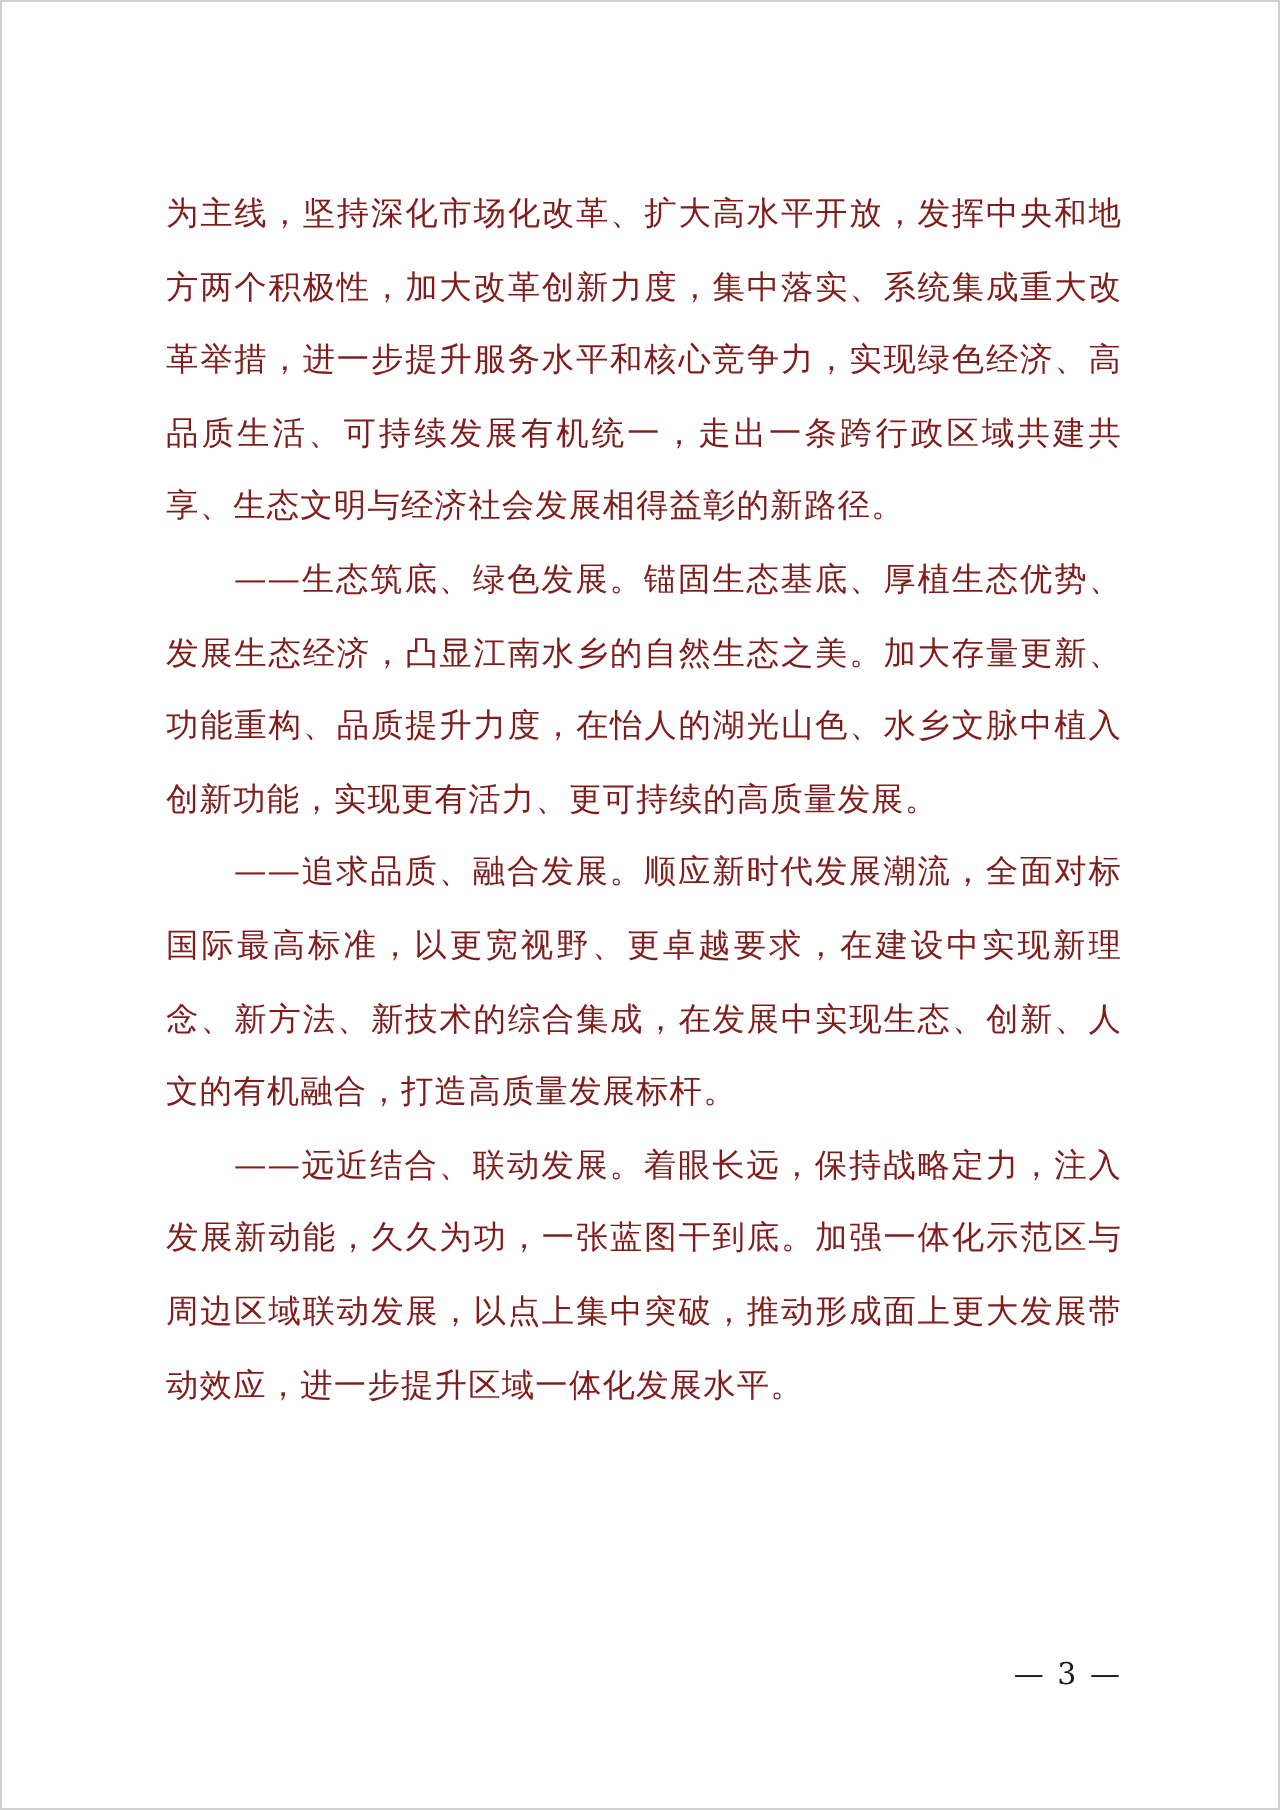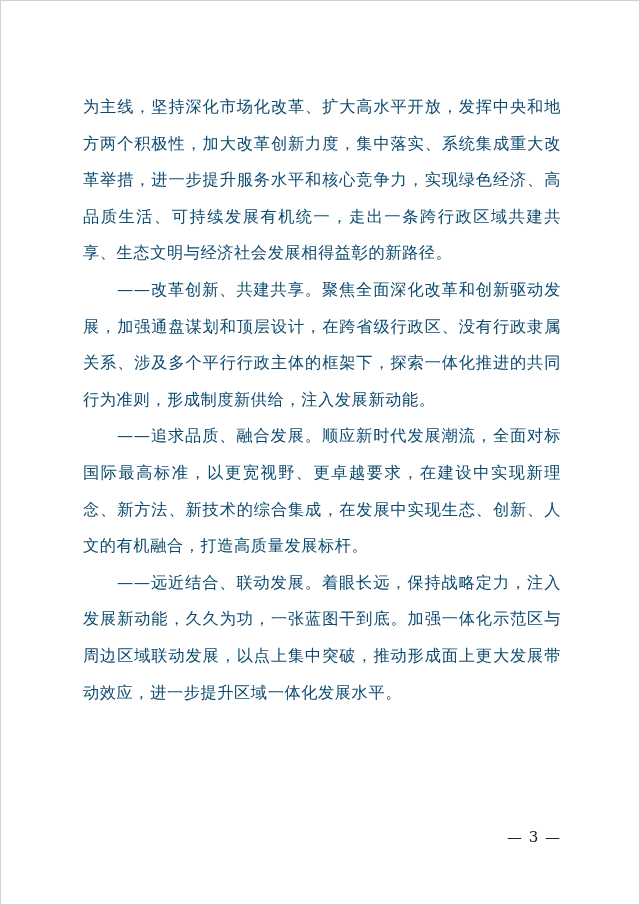--- a/index.html
+++ b/index.html
@@ -22,21 +22,21 @@
   .content {
     position: absolute;
     left: 82px;
     top: 88px;
     width: 478px;
   }
   .para {
     font-family: "DejaVu Serif", "Liberation Serif", serif;
     font-size: 16.2px;
     line-height: 36.6px;
-    color: #0c4a6e;
+    color: #7f1d1d;
     text-align: justify;
     text-justify: inter-ideograph;
     letter-spacing: 0.6px;
     margin: 0;
     word-break: break-all;
   }
   .indent {
     text-indent: 34px;
   }
   .page-number {
@@ -48,18 +48,18 @@
     color: #1a1a1a;
     letter-spacing: 1px;
   }
 </style>
 </head>
 <body>
 
 <div class="page">
   <div class="content">
     <p class="para">为主线，坚持深化市场化改革、扩大高水平开放，发挥中央和地方两个积极性，加大改革创新力度，集中落实、系统集成重大改革举措，进一步提升服务水平和核心竞争力，实现绿色经济、高品质生活、可持续发展有机统一，走出一条跨行政区域共建共享、生态文明与经济社会发展相得益彰的新路径。</p>
-    <p class="para indent">——改革创新、共建共享。聚焦全面深化改革和创新驱动发展，加强通盘谋划和顶层设计，在跨省级行政区、没有行政隶属关系、涉及多个平行行政主体的框架下，探索一体化推进的共同行为准则，形成制度新供给，注入发展新动能。</p>
+    <p class="para indent">——生态筑底、绿色发展。锚固生态基底、厚植生态优势、发展生态经济，凸显江南水乡的自然生态之美。加大存量更新、功能重构、品质提升力度，在怡人的湖光山色、水乡文脉中植入创新功能，实现更有活力、更可持续的高质量发展。</p>
     <p class="para indent">——追求品质、融合发展。顺应新时代发展潮流，全面对标国际最高标准，以更宽视野、更卓越要求，在建设中实现新理念、新方法、新技术的综合集成，在发展中实现生态、创新、人文的有机融合，打造高质量发展标杆。</p>
     <p class="para indent">——远近结合、联动发展。着眼长远，保持战略定力，注入发展新动能，久久为功，一张蓝图干到底。加强一体化示范区与周边区域联动发展，以点上集中突破，推动形成面上更大发展带动效应，进一步提升区域一体化发展水平。</p>
   </div>
   <div class="page-number">— 3 —</div>
 </div>
 
 </body></html>

